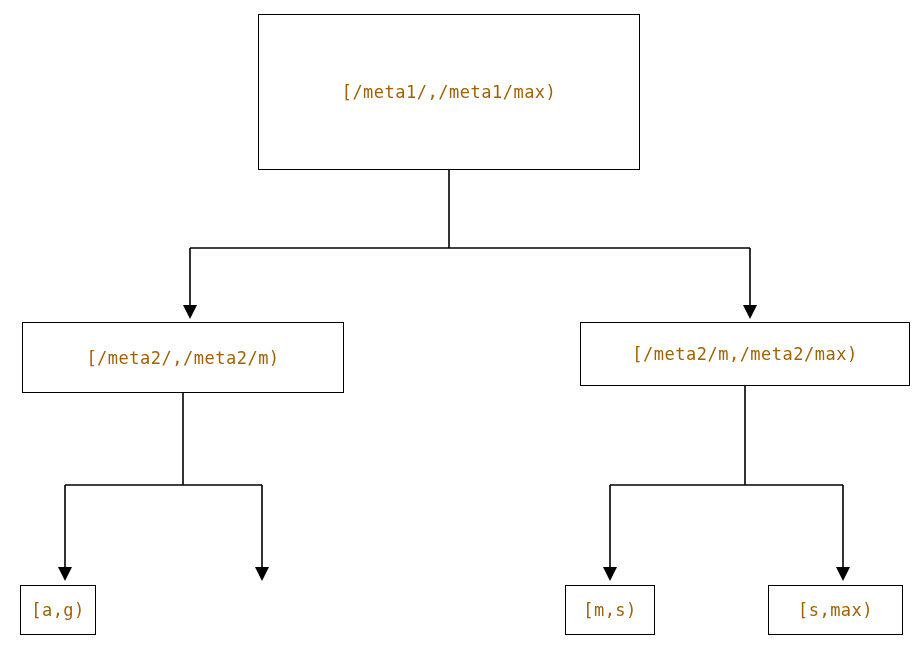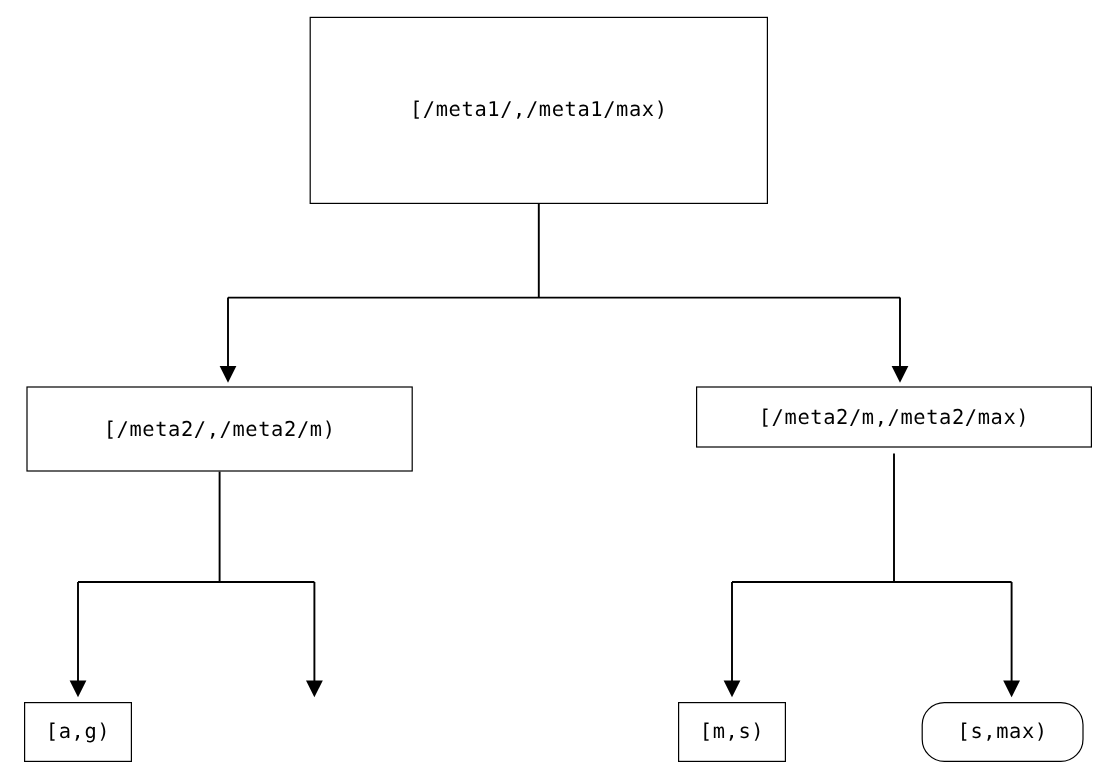--- a/index.html
+++ b/index.html
@@ -6,21 +6,21 @@
     margin: 0;
     padding: 0;
     background: #ffffff;
   }
   .canvas {
     position: relative;
     width: 912px;
     height: 652px;
     background: #ffffff;
     font-family: "DejaVu Sans Mono", monospace;
-    color: #000000;
+    color: #a16207;
     overflow: hidden;
     text-align: center;
   }
   svg.connectors {
     position: absolute;
     left: 0;
     top: 0;
     width: 912px;
     height: 652px;
     pointer-events: none;
@@ -34,26 +34,26 @@
     align-items: center;
     justify-content: center;
     font-size: 17px;
     letter-spacing: 0.5px;
     white-space: nowrap;
   }
   
   .node-root      { left: 258px; top: 14px;  width: 382px; height: 156px; }
   
   .node-l2-left   { left: 22px;  top: 322px; width: 322px; height: 71px; }
-  .node-l2-right  { left: 580px; top: 322px; width: 330px; height: 51px; }
+  .node-l2-right  { left: 580px; top: 322px; width: 330px; height: 64px; }
   
-  .node-leaf-0    { left: 20px;  top: 585px; width: 90px;  height: 50px; }
+  .node-leaf-0    { left: 20px;  top: 585px; width: 76px;  height: 50px; }
   .node-leaf-1    { left: 205px; top: 585px; width: 95px;  height: 50px; }
   .node-leaf-2    { left: 565px; top: 585px; width: 90px;  height: 50px; }
-  .node-leaf-3    { left: 768px; top: 585px; width: 135px; height: 50px; border-radius: 19px; }
+  .node-leaf-3    { left: 768px; top: 585px; width: 135px; height: 50px; }
 </style>
 </head>
 <body>
 
 <div class="canvas">
 
   <svg class="connectors" viewBox="0 0 912 652">
 
     <path d="M449,170 V248" stroke="#000" stroke-width="1.6" fill="none"></path>
     <path d="M190,248 H750" stroke="#000" stroke-width="1.6" fill="none"></path>

